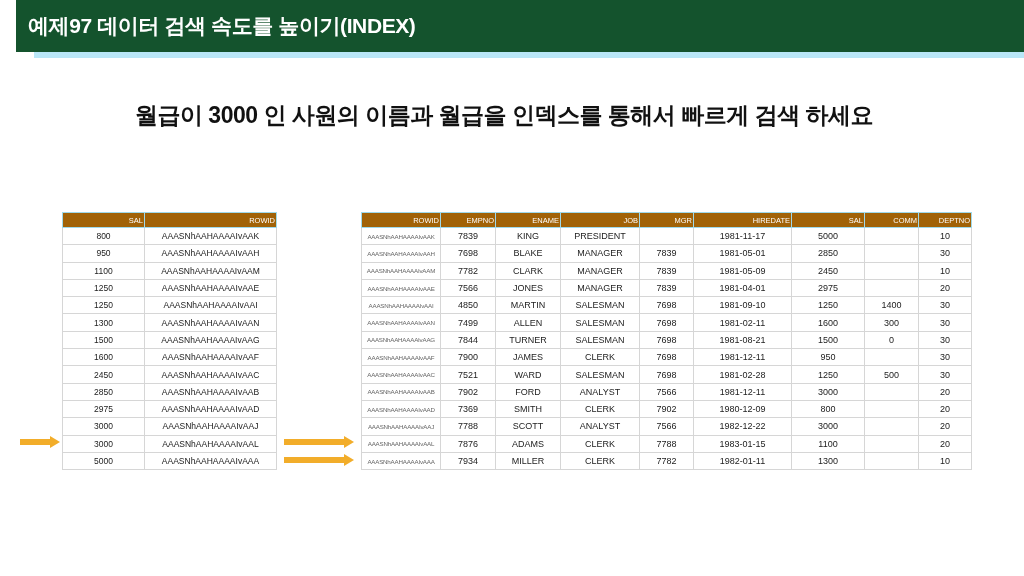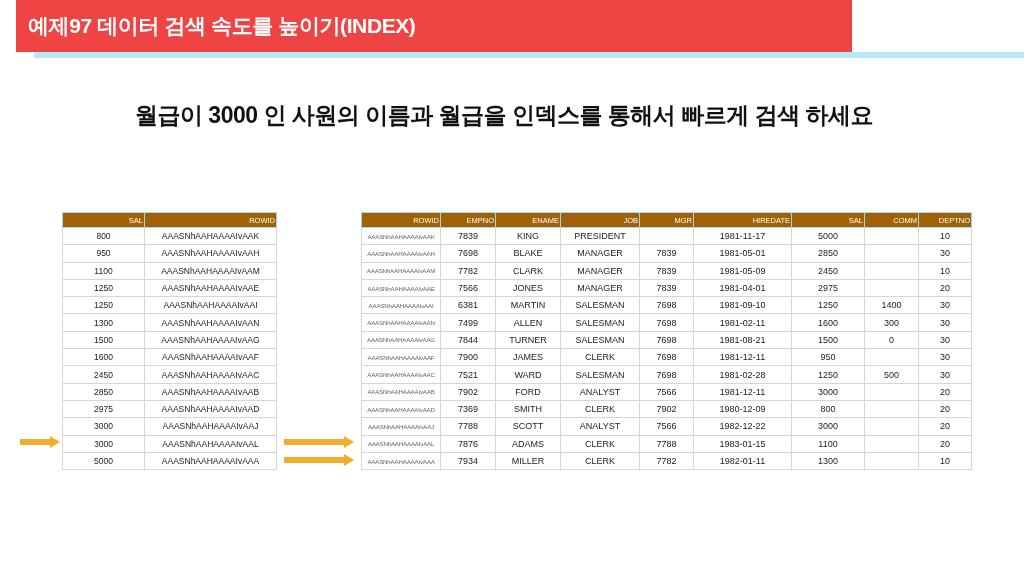--- a/index.html
+++ b/index.html
@@ -13,22 +13,22 @@
   .slide {
     position: relative;
     width: 1024px; height: 576px;
     background: #ffffff;
   }
 
   
   .header {
     position: absolute;
     left: 0; top: 0;
-    width: 852px; height: 52px;
-    background: #ef4444;
+    width: 1024px; height: 52px;
+    background: #14532d;
     display: flex;
     align-items: center;
     justify-content: space-between;
     padding: 0 16px 0 28px;
   }
   .header-left-accent {
     position: absolute;
     left: 0; top: 0;
     width: 16px; height: 52px;
     background: #ffffff;
@@ -351,21 +351,21 @@
             <td>JONES</td>
             <td>MANAGER</td>
             <td>7839</td>
             <td>1981-04-01</td>
             <td>2975</td>
             <td></td>
             <td>20</td>
           </tr>
           <tr>
             <td class="rowid-cell">AAASNhAAHAAAAIvAAI</td>
-            <td>6381</td>
+            <td>4850</td>
             <td>MARTIN</td>
             <td>SALESMAN</td>
             <td>7698</td>
             <td>1981-09-10</td>
             <td>1250</td>
             <td>1400</td>
             <td>30</td>
           </tr>
           <tr>
             <td class="rowid-cell">AAASNhAAHAAAAIvAAN</td>

